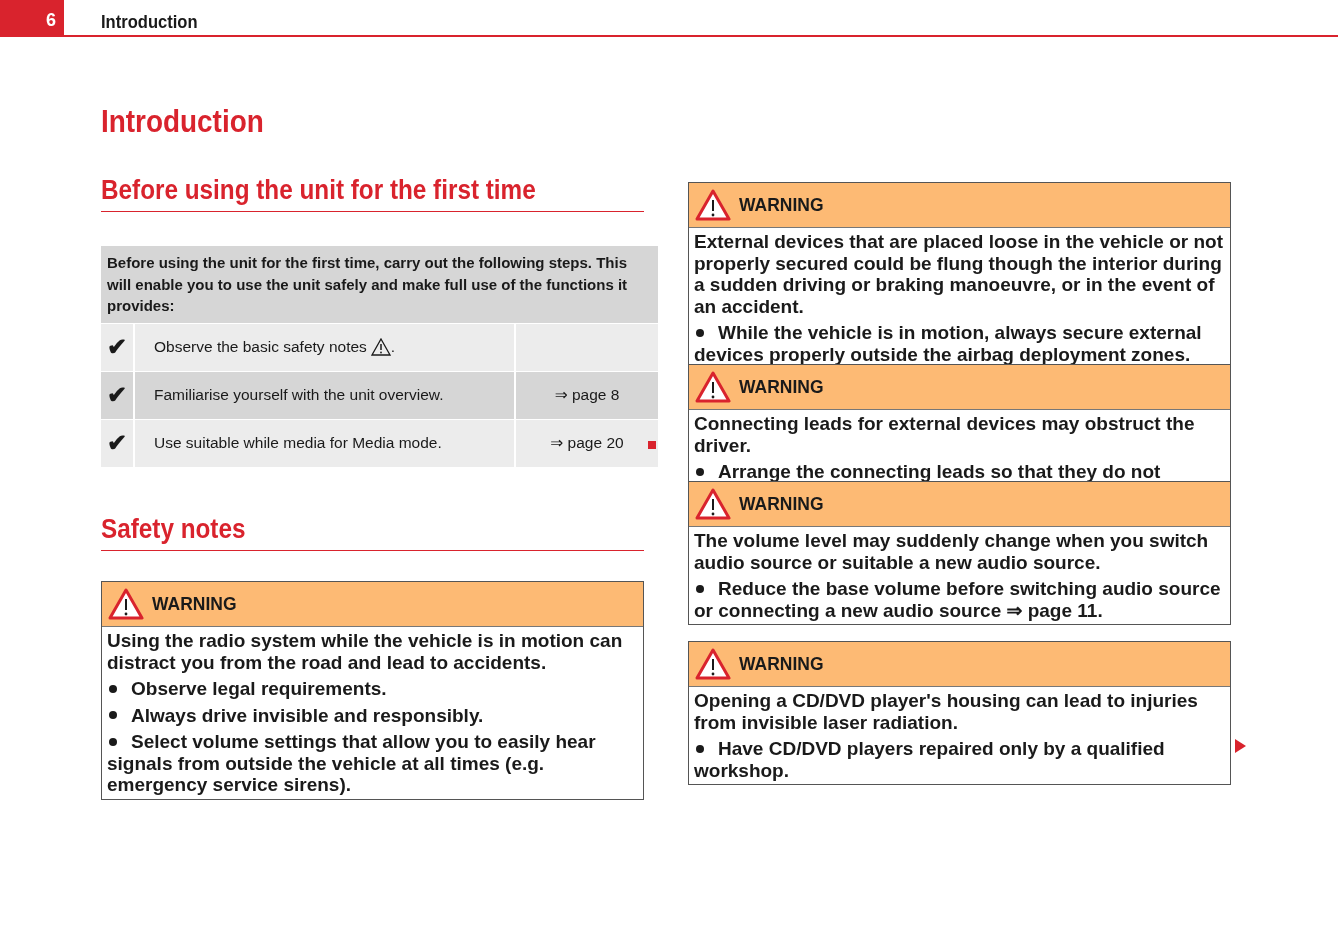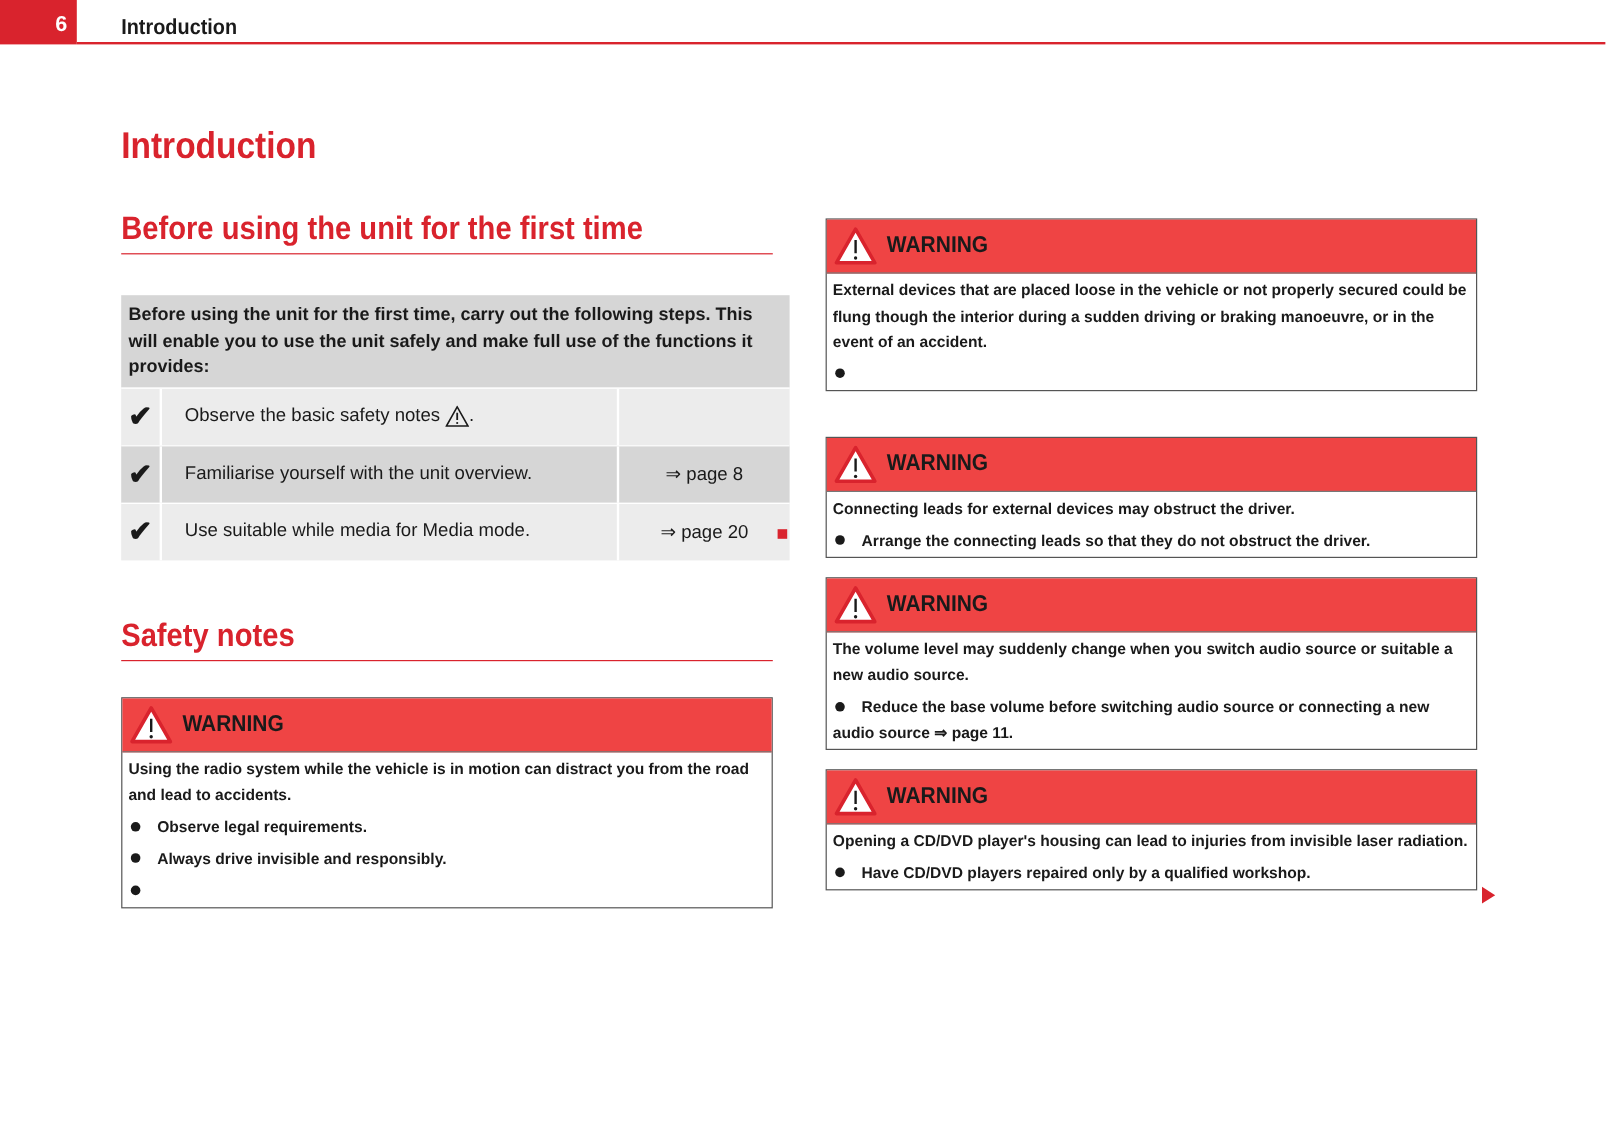--- a/index.html
+++ b/index.html
@@ -16,23 +16,23 @@
   .steps-intro { background:#d6d6d6; padding:6px 6px 6px 6px; font-weight:bold; font-size:15px; line-height:21.5px; }
   .step-row { display:flex; height:47px; border-top:1px solid #fff; }
   .step-row .chk { width:32px; display:flex; align-items:center; justify-content:center; font-size:24px; font-weight:bold; border-right:2px solid #fff; }
   .step-row .txt { flex:1; display:flex; align-items:center; padding-left:19px; font-size:15.5px; border-right:2px solid #fff; }
   .step-row .ref { width:142px; display:flex; align-items:center; justify-content:center; font-size:15.5px; }
   .step-row.light { background:#ececec; }
   .step-row.dark { background:#d6d6d6; }
   .tri-inline { display:inline-block; vertical-align:-2px; margin-left:4px; }
   .end-square { position:absolute; left:648px; top:441px; width:8px; height:8px; background:#d9232d; }
   .warn { position:absolute; border:1px solid #555; background:#fff; }
-  .warn-head { background:#ef4444; border-bottom:1px solid #777; height:44px; display:flex; align-items:center; padding-left:6px; }
+  .warn-head { background:#fdba74; border-bottom:1px solid #777; height:44px; display:flex; align-items:center; padding-left:6px; }
   .warn-head .label { font-weight:bold; font-size:19px; margin-left:8px; transform:scaleX(0.92); transform-origin:left; }
-  .warn-body { padding:3px 5px 3px 5px; font-weight:bold; font-size:13px; line-height:21.5px; }
+  .warn-body { padding:3px 5px 3px 5px; font-weight:bold; font-size:19px; line-height:21.5px; }
   .warn-body p { margin:0 0 5px 0; }
   .warn-body .bullet { margin:0 0 5px 0; }
   .warn-body .bullet:last-child, .warn-body p:last-child { margin-bottom:0; }
   .dot { display:inline-block; width:8px; height:8px; border-radius:50%; background:#1a1a1a; margin:0 14px 2px 2px; vertical-align:middle; }
   .next-arrow { position:absolute; left:1235px; top:739px; width:0; height:0; border-top:7px solid transparent; border-bottom:7px solid transparent; border-left:11px solid #d9232d; }
 </style>
 </head>
 <body>
 
 <div class="pagenum-box">
@@ -83,36 +83,36 @@
       <path d="M18 2 L34 30 L2 30 Z" fill="#fff" stroke="#d9232d" stroke-width="3" stroke-linejoin="round"></path>
       <line x1="18" y1="11" x2="18" y2="22" stroke="#1a1a1a" stroke-width="2"></line>
       <circle cx="18" cy="26" r="1.4" fill="#1a1a1a"></circle>
     </svg>
     <span class="label">WARNING</span>
   </div>
   <div class="warn-body">
     <p>Using the radio system while the vehicle is in motion can distract you from the road and lead to accidents.</p>
     <div class="bullet"><span class="dot"></span><span>Observe legal requirements.</span></div>
     <div class="bullet"><span class="dot"></span><span>Always drive invisible and responsibly.</span></div>
-    <div class="bullet"><span class="dot"></span></div>
+    <div class="bullet"><span class="dot"></span><span>Select volume settings that allow you to easily hear signals from outside the vehicle at all times (e.g. emergency service sirens).</span></div>
   </div>
 </div>
 
 <div class="warn" style="left:688px; top:182px; width:541px;">
   <div class="warn-head">
     <svg width="36" height="32" viewBox="0 0 36 32">
       <path d="M18 2 L34 30 L2 30 Z" fill="#fff" stroke="#d9232d" stroke-width="3" stroke-linejoin="round"></path>
       <line x1="18" y1="11" x2="18" y2="22" stroke="#1a1a1a" stroke-width="2"></line>
       <circle cx="18" cy="26" r="1.4" fill="#1a1a1a"></circle>
     </svg>
     <span class="label">WARNING</span>
   </div>
   <div class="warn-body">
     <p>External devices that are placed loose in the vehicle or not properly secured could be flung though the interior during a sudden driving or braking manoeuvre, or in the event of an accident.</p>
-    <div class="bullet"><span class="dot"></span></div>
+    <div class="bullet"><span class="dot"></span><span>While the vehicle is in motion, always secure external devices properly outside the airbag deployment zones.</span></div>
   </div>
 </div>
 
 <div class="warn" style="left:688px; top:364px; width:541px;">
   <div class="warn-head">
     <svg width="36" height="32" viewBox="0 0 36 32">
       <path d="M18 2 L34 30 L2 30 Z" fill="#fff" stroke="#d9232d" stroke-width="3" stroke-linejoin="round"></path>
       <line x1="18" y1="11" x2="18" y2="22" stroke="#1a1a1a" stroke-width="2"></line>
       <circle cx="18" cy="26" r="1.4" fill="#1a1a1a"></circle>
     </svg>

